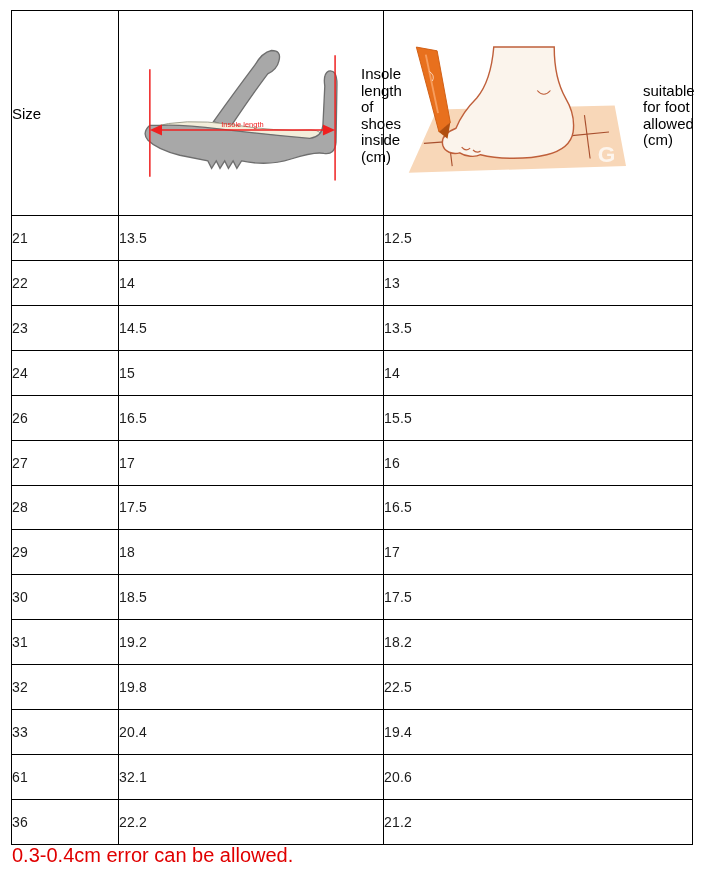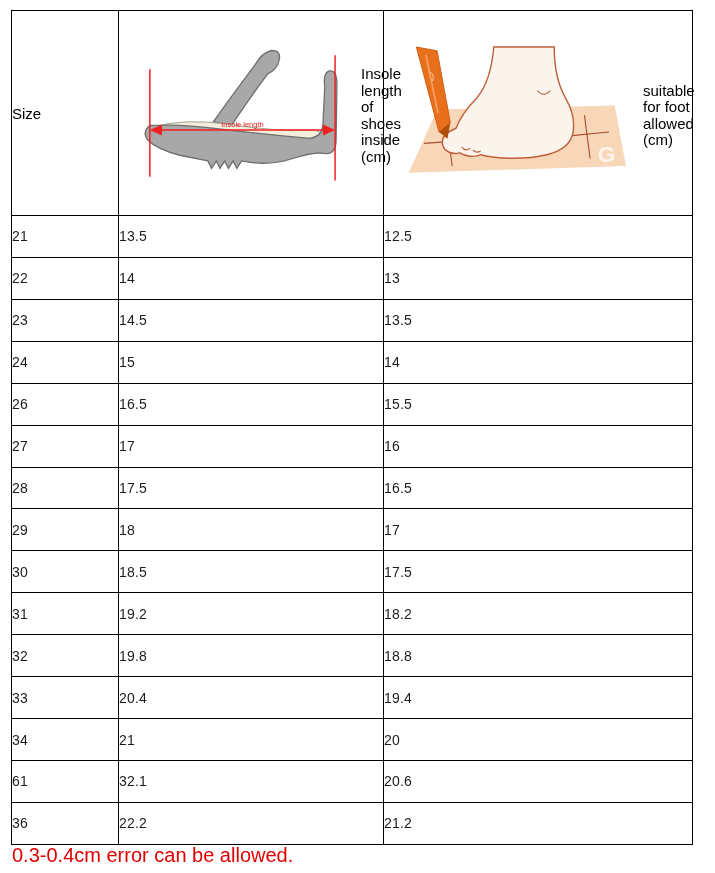--- a/index.html
+++ b/index.html
@@ -183,33 +183,28 @@
           <td>17.5</td>
         </tr>
         <tr>
           <td>31</td>
           <td>19.2</td>
           <td>18.2</td>
         </tr>
         <tr>
           <td>32</td>
           <td>19.8</td>
-          <td>18.8</td>
+          <td>22.5</td>
         </tr>
         <tr>
           <td>33</td>
           <td>20.4</td>
           <td>19.4</td>
         </tr>
         <tr>
-          <td>34</td>
-          <td>21</td>
-          <td>20</td>
-        </tr>
-        <tr>
           <td>61</td>
           <td>32.1</td>
           <td>20.6</td>
         </tr>
         <tr>
           <td>36</td>
           <td>22.2</td>
           <td>21.2</td>
         </tr>
       </tbody>

